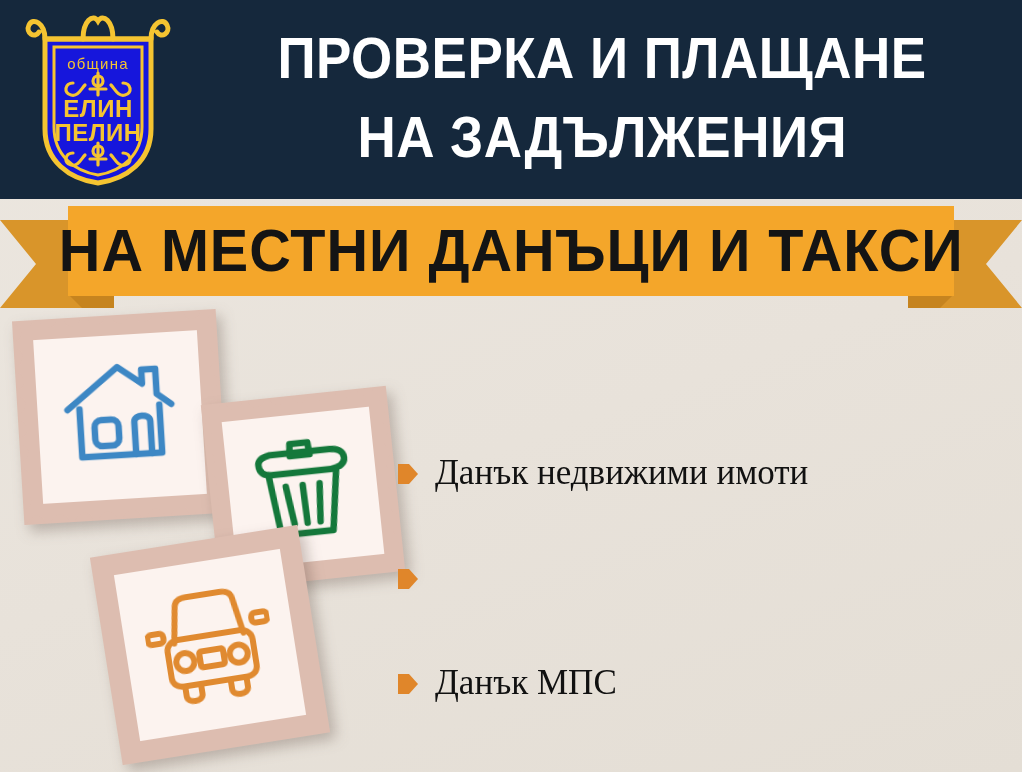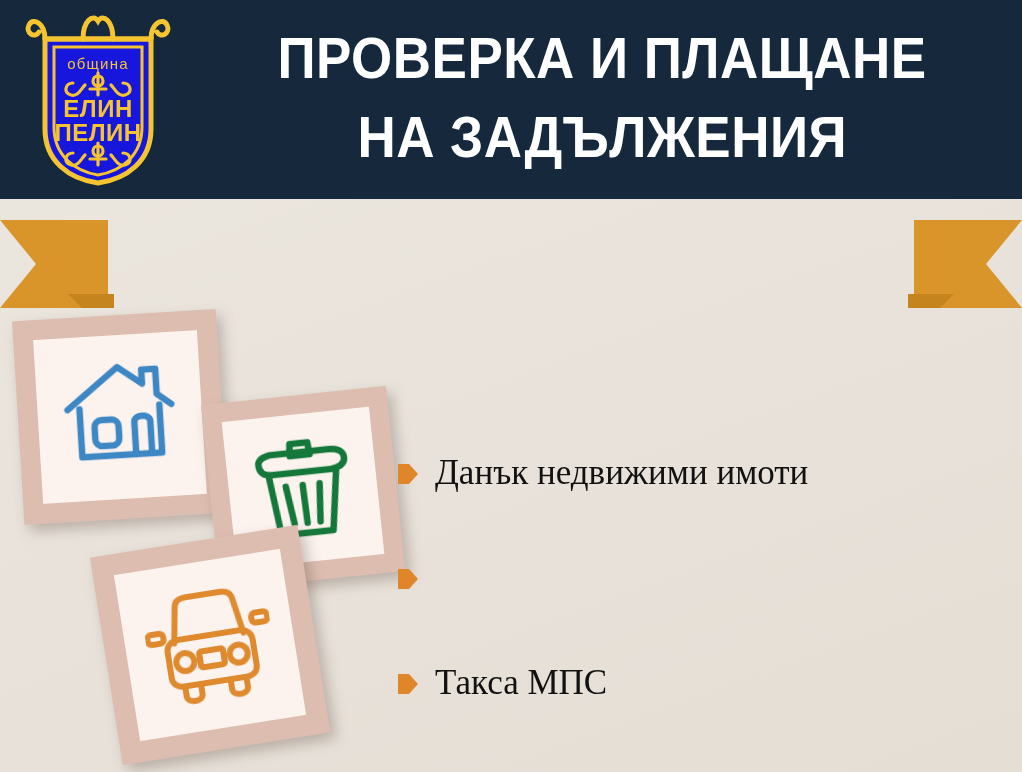--- a/index.html
+++ b/index.html
@@ -193,20 +193,23 @@
       <div class="title-line">ПРОВЕРКА И ПЛАЩАНЕ</div>
       <div class="title-line">НА ЗАДЪЛЖЕНИЯ</div>
     </div>
   </div>
 
   <div class="ribbon">
     <div class="ribbon-tail left"></div>
     <div class="ribbon-tail right"></div>
     <div class="ribbon-shadow-l"></div>
     <div class="ribbon-shadow-r"></div>
+    <div class="ribbon-main">
+      <div class="ribbon-text">НА МЕСТНИ ДАНЪЦИ И ТАКСИ</div>
+    </div>
   </div>
 
   <div class="stamp" id="stamp-home">
     <svg class="perf" viewBox="0 0 204 204">
       <defs>
         <mask id="m1">
           <rect width="204" height="204" fill="#fff"></rect>
           <g fill="#000">
             <circle cx="12" cy="0" r="9"></circle>
               <circle cx="36" cy="0" r="9"></circle>
@@ -383,18 +386,18 @@
     <div class="bullet-row">
       <svg class="bullet-marker" viewBox="0 0 20 24">
         <path d="M0 2 L11 2 L20 12 L11 22 L0 22 Z" fill="#e0862a"></path>
       </svg>
     </div>
 
     <div class="bullet-row">
       <svg class="bullet-marker" viewBox="0 0 20 24">
         <path d="M0 2 L11 2 L20 12 L11 22 L0 22 Z" fill="#e0862a"></path>
       </svg>
-      <span class="bullet-label">Такса МПС</span>
+      <span class="bullet-label">Данък МПС</span>
     </div>
 
   </div>
 
 </div>
 
 </body></html>

